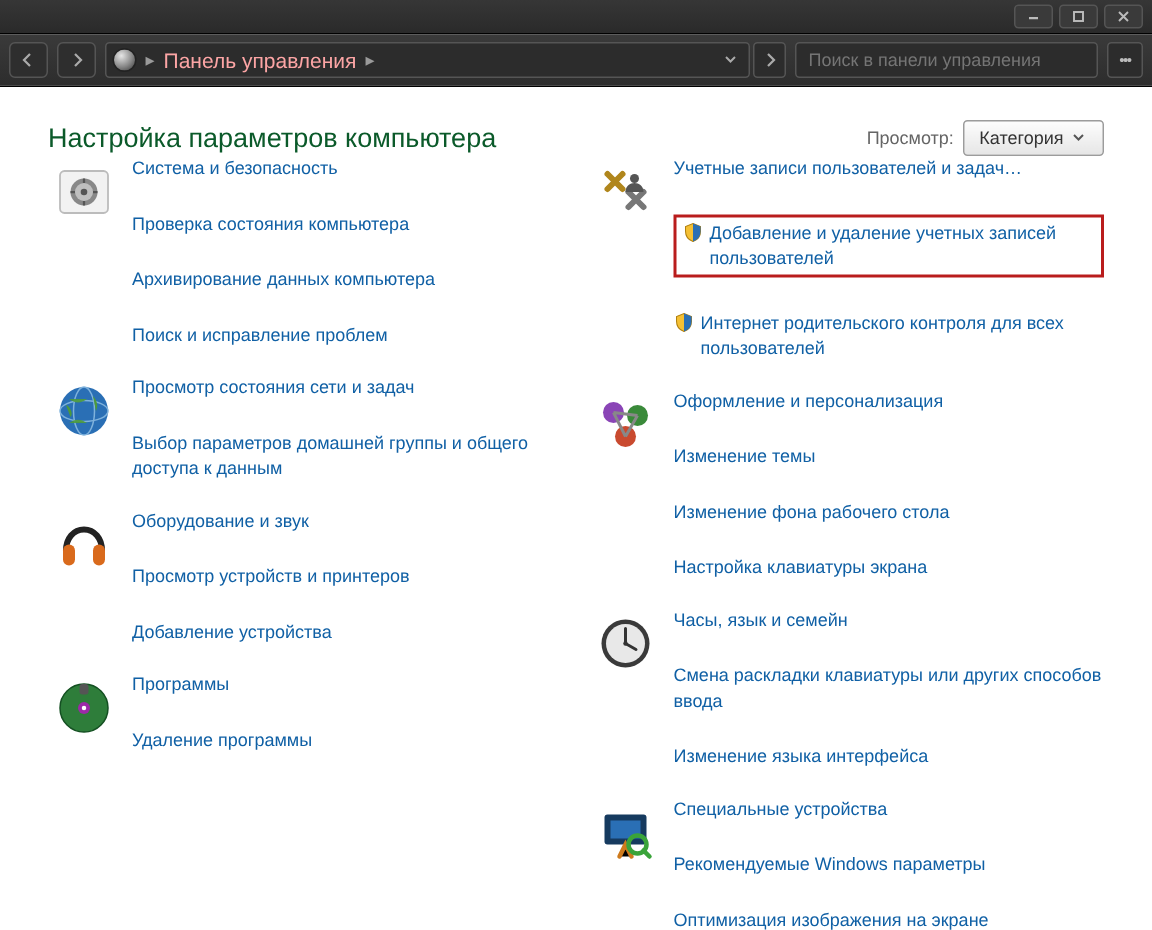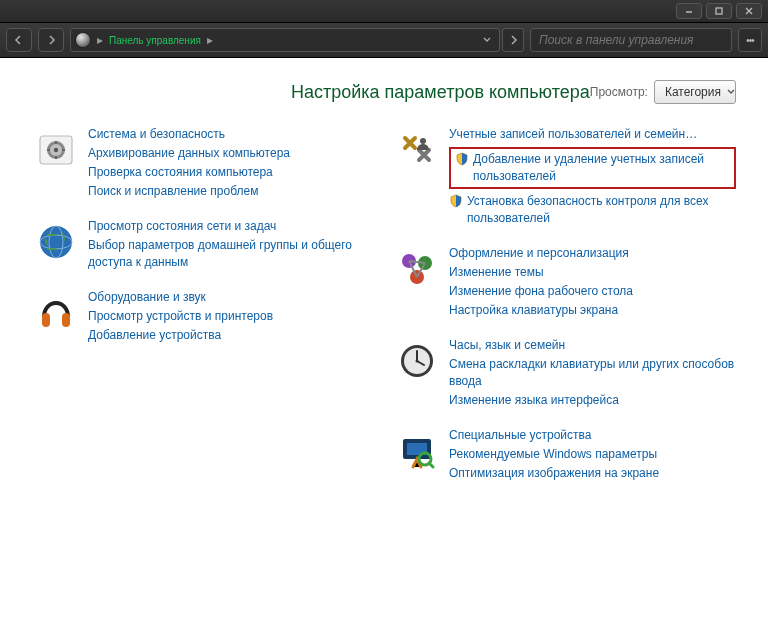--- a/index.html
+++ b/index.html
@@ -4,40 +4,40 @@
 <style>
   html,body{margin:0;padding:0;font-family:"Segoe UI",Tahoma,sans-serif;font-size:12px;color:#111;background:#fff}
   .window{width:768px;height:620px;display:flex;flex-direction:column;background:#fff;box-sizing:border-box}
   
   .titlebar{height:22px;background:linear-gradient(#363636,#2a2a2a);border-bottom:1px solid #000;display:flex;align-items:center;justify-content:flex-end;padding-right:6px;gap:4px}
   .winbtn{width:24px;height:14px;border:1px solid #555;border-radius:3px;background:#3a3a3a;display:flex;align-items:center;justify-content:center;color:#bbb;font-size:10px}
   .navbar{height:34px;background:linear-gradient(#3a3a3a,#2d2d2d);border-bottom:1px solid #000;display:flex;align-items:center;padding:0 6px;gap:6px}
   .navarrow{width:24px;height:22px;border:1px solid #555;border-radius:4px;background:#2e2e2e;display:flex;align-items:center;justify-content:center}
   .navarrow svg{stroke:#aaa}
   .addrbar{flex:0 0 420px;height:22px;border:1px solid #555;border-radius:3px;background:#2c2c2c;display:flex;align-items:center;padding:0 4px;gap:6px}
-  .crumb{color:#22c55e;font-size:10px;display:flex;align-items:center;gap:6px}
+  .crumb{color:#fca5a5;font-size:14px;display:flex;align-items:center;gap:6px}
   .chev{color:#9a9a9a}
   .addrbtn{width:16px;height:16px;display:flex;align-items:center;justify-content:center}
   .refreshbtn{width:20px;height:22px;border:1px solid #555;border-radius:3px;background:#2c2c2c;display:flex;align-items:center;justify-content:center;margin-left:-4px}
   .searchbar{flex:1;height:22px;border:1px solid #555;border-radius:3px;background:#2c2c2c;display:flex;align-items:center;padding:0 6px}
-  .searchbar input{flex:1;background:transparent;border:none;outline:none;color:#f0abfc;font-style:italic;font-size:12px}
+  .searchbar input{flex:1;background:transparent;border:none;outline:none;color:#f0abfc;font-size:12px}
   .searchbtn{width:22px;height:22px;border:1px solid #555;border-radius:3px;background:#2c2c2c;display:flex;align-items:center;justify-content:center;color:#bbb;font-size:10px;letter-spacing:-1px}
   .cp-icon{width:14px;height:14px;border-radius:50%;background:radial-gradient(circle at 35% 30%,#e6e6e6 0%,#888 55%,#333 100%);border:1px solid #222}
   
   .content{flex:1;padding:22px 32px 10px 32px;overflow:hidden;box-sizing:border-box}
-  .content-head{display:flex;align-items:center;justify-content:flex-end;margin-bottom:22px}
+  .content-head{display:flex;align-items:center;justify-content:space-between;}
   .page-title{color:#0b5a2a;font-size:18px;font-weight:400}
   .viewby{color:#656565;font-size:12px;display:flex;align-items:center;gap:6px}
-  .viewbtn{height:22px;border:1px solid #9c9c9c;border-radius:3px;background:linear-gradient(#fdfdfd,#e6e6e6);padding:0 0 0 10px;font-size:12px;color:#333;display:flex;align-items:center;gap:6px}
+  .viewbtn{height:22px;border:1px solid #9c9c9c;border-radius:3px;background:linear-gradient(#fdfdfd,#e6e6e6);padding:0 12px 0 10px;font-size:12px;color:#333;display:flex;align-items:center;gap:6px}
   .viewbtn svg{stroke:#555}
   .cols{display:flex;gap:18px}
   .col{flex:1;display:flex;flex-direction:column;gap:18px}
   .cat{display:flex;gap:8px}
   .icon{width:48px;height:48px;flex:0 0 48px;display:flex;align-items:center;justify-content:center}
-  .catbody{display:flex;flex-direction:column;gap:2px}
+  .catbody{display:flex;flex-direction:column;gap:20px}
   .catname{color:#0b5a2a;font-size:17px;line-height:19px}
   .link{color:#1060a5;font-size:12px;line-height:17px;cursor:pointer;display:flex;align-items:flex-start;gap:4px}
   .shield{width:14px;height:14px;flex:0 0 14px;margin-top:1px}
   .highlight{border:2px solid #b91c1c;padding:2px 4px;margin:2px 0}
 </style>
 </head>
 <body>
 
 <div class="window">
 
@@ -116,22 +116,22 @@
             <svg width="44" height="44" viewBox="0 0 44 44">
                 <rect x="6" y="8" width="32" height="28" rx="3" fill="#f2f2f2" stroke="#bcbcbc" stroke-width="1.2"></rect>
                 <circle cx="22" cy="22" r="9" fill="#888"></circle>
                 <circle cx="22" cy="22" r="6" fill="#bfbfbf"></circle>
                 <circle cx="22" cy="22" r="2.2" fill="#555"></circle>
                 <path d="M22 13v3M22 28v3M13 22h3M28 22h3" stroke="#555" stroke-width="1.5"></path>
               </svg>
           </div>
           <div class="catbody">
             <a class="catname link">Система и безопасность</a>
+            <a class="link">Проверка состояния компьютера</a>
             <a class="link">Архивирование данных компьютера</a>
-            <a class="link">Проверка состояния компьютера</a>
             <a class="link">Поиск и исправление проблем</a>
           </div>
         </div>
 
         <div class="cat">
           <div class="icon">
             <svg width="44" height="44" viewBox="0 0 44 44">
                 <circle cx="22" cy="22" r="16" fill="#2a6fb5"></circle>
                 <ellipse cx="22" cy="22" rx="16" ry="7" fill="none" stroke="#7fb2dc" stroke-width="1"></ellipse>
                 <ellipse cx="22" cy="22" rx="7" ry="16" fill="none" stroke="#7fb2dc" stroke-width="1"></ellipse>
@@ -153,50 +153,65 @@
                 <rect x="28" y="22" width="8" height="14" rx="4" fill="#d96a1c"></rect>
               </svg>
           </div>
           <div class="catbody">
             <a class="catname link">Оборудование и звук</a>
             <a class="link">Просмотр устройств и принтеров</a>
             <a class="link">Добавление устройства</a>
           </div>
         </div>
 
+        <div class="cat">
+          <div class="icon">
+            <svg width="44" height="44" viewBox="0 0 44 44">
+                <circle cx="22" cy="22" r="16" fill="#2e7d3a"></circle>
+                <circle cx="22" cy="22" r="16" fill="none" stroke="#145022" stroke-width="1"></circle>
+                <circle cx="22" cy="22" r="4" fill="#9c2aa8"></circle>
+                <circle cx="22" cy="22" r="1.5" fill="#fff"></circle>
+                <rect x="19" y="6" width="6" height="7" rx="2" fill="#555"></rect>
+              </svg>
+          </div>
+          <div class="catbody">
+            <a class="catname link">Программы</a>
+            <a class="link">Удаление программы</a>
+          </div>
+        </div>
       </div>
 
       <div class="col">
 
         <div class="cat">
           <div class="icon">
             <svg width="44" height="44" viewBox="0 0 44 44">
                 <path d="M10 10l10 10M10 20l10-10" stroke="#b0861c" stroke-width="4" stroke-linecap="round"></path>
                 <path d="M24 22l10 10M24 32l10-10" stroke="#777" stroke-width="4" stroke-linecap="round"></path>
                 <circle cx="28" cy="13" r="3" fill="#555"></circle>
                 <path d="M22 22c0-4 3-6 6-6s6 2 6 6" fill="#555"></path>
               </svg>
           </div>
           <div class="catbody">
-            <a class="catname link">Учетные записей пользователей и семейн…</a>
+            <a class="catname link">Учетные записи пользователей и задач…</a>
             <div class="highlight">
               <a class="link">
                 <svg class="shield" viewBox="0 0 14 14">
                     <path d="M7 1l5 2v3c0 4-2 6-5 7-3-1-5-3-5-7V3z" fill="#f5c034" stroke="#b08010" stroke-width=".7"></path>
                     <path d="M7 1v12c3-1 5-3 5-7V3z" fill="#2a6fb5"></path>
                   </svg>
                 <span>Добавление и удаление учетных записей пользователей</span>
               </a>
             </div>
             <a class="link">
               <svg class="shield" viewBox="0 0 14 14">
                   <path d="M7 1l5 2v3c0 4-2 6-5 7-3-1-5-3-5-7V3z" fill="#f5c034" stroke="#b08010" stroke-width=".7"></path>
                   <path d="M7 1v12c3-1 5-3 5-7V3z" fill="#2a6fb5"></path>
                 </svg>
-              <span>Установка безопасность контроля для всех пользователей</span>
+              <span>Интернет родительского контроля для всех пользователей</span>
             </a>
           </div>
         </div>
 
         <div class="cat">
           <div class="icon">
             <svg width="44" height="44" viewBox="0 0 44 44">
                 <circle cx="14" cy="14" r="7" fill="#8a45b6"></circle>
                 <circle cx="30" cy="16" r="7" fill="#3a8a3a"></circle>
                 <circle cx="22" cy="30" r="7" fill="#c94a2f"></circle>

